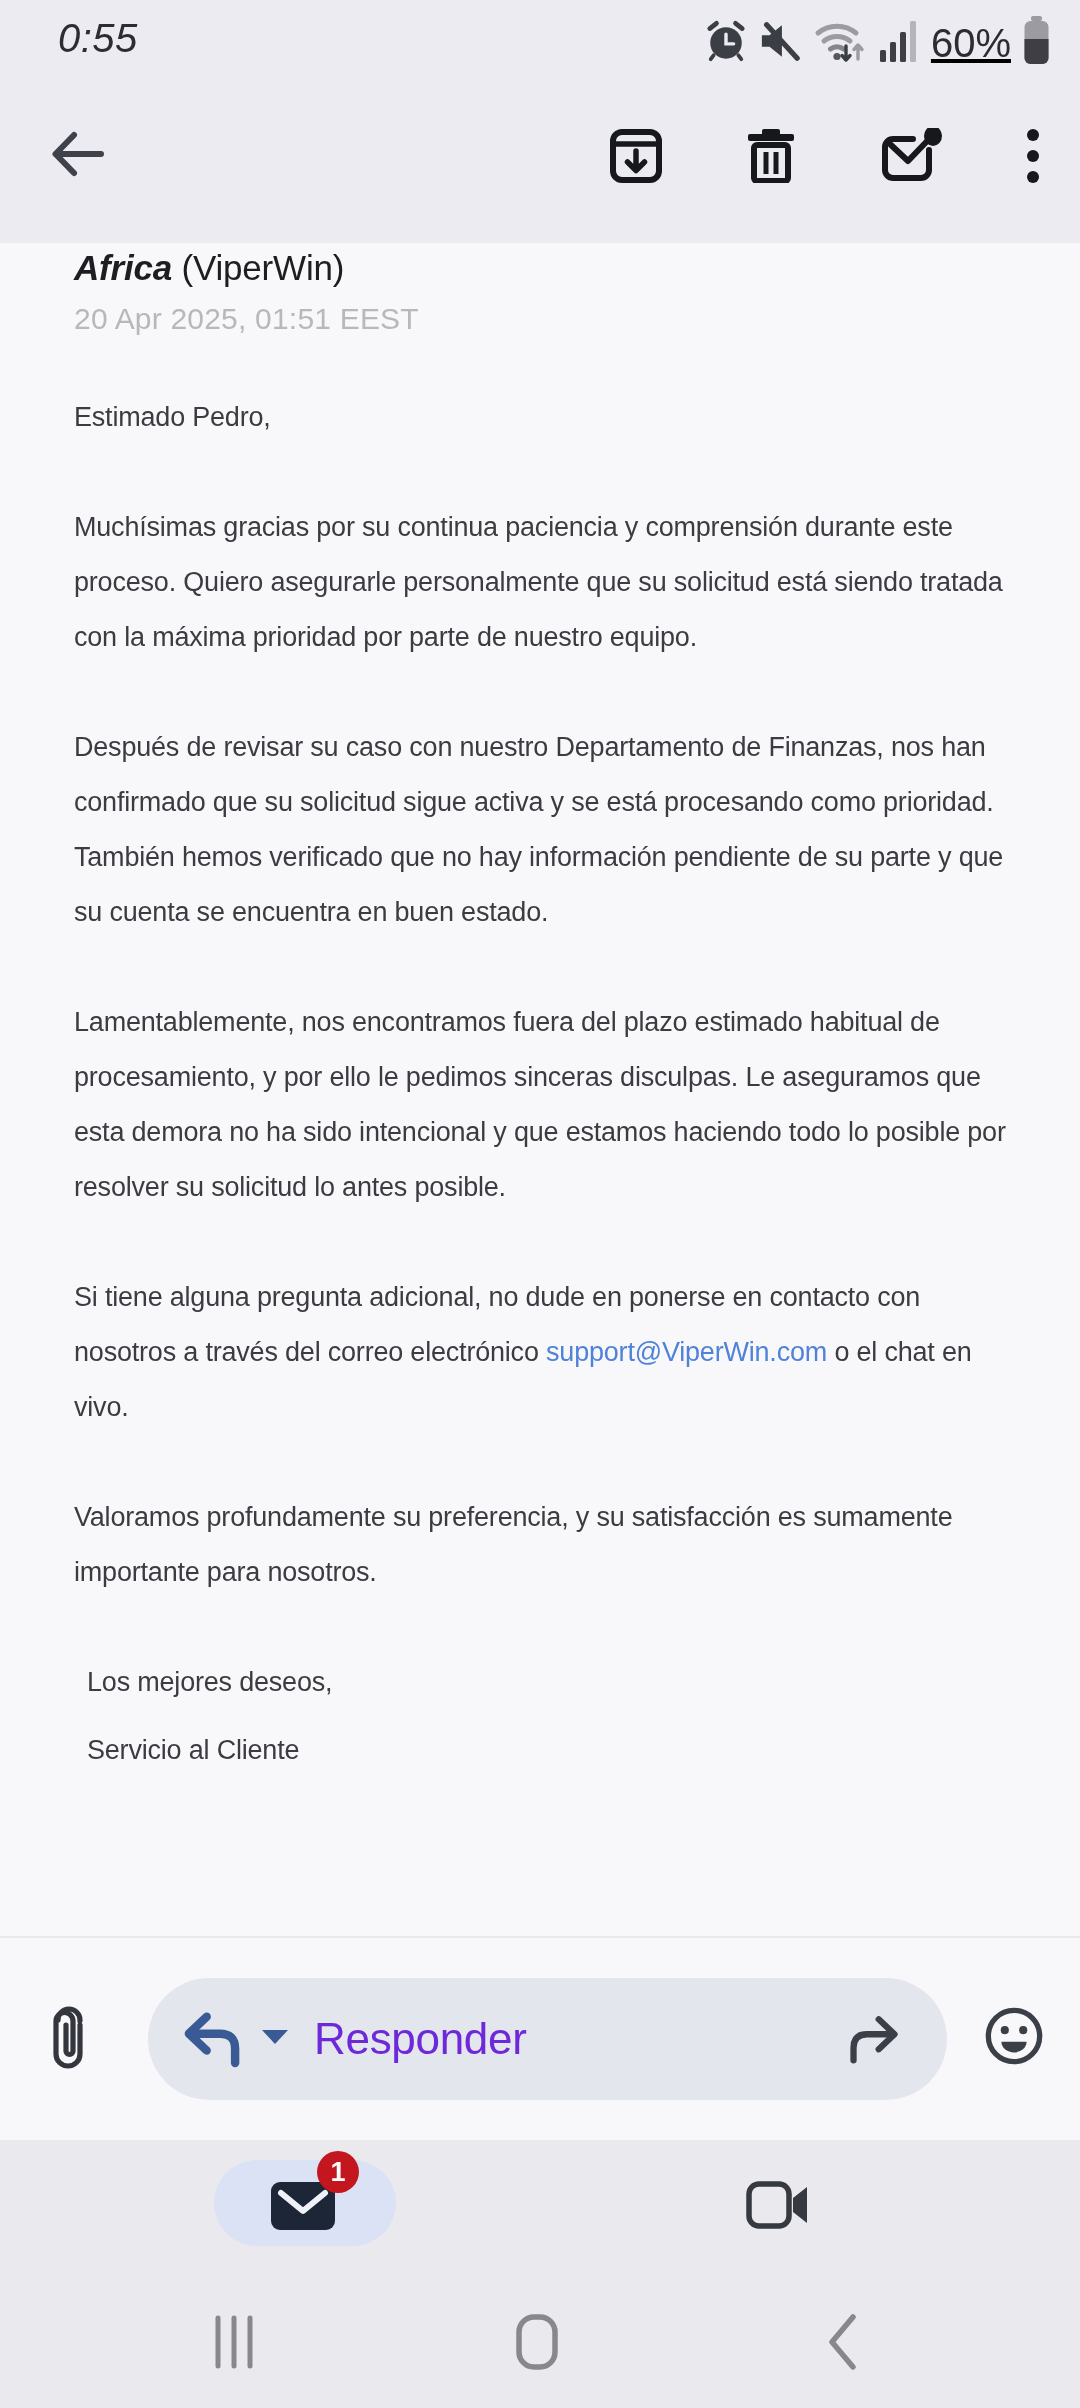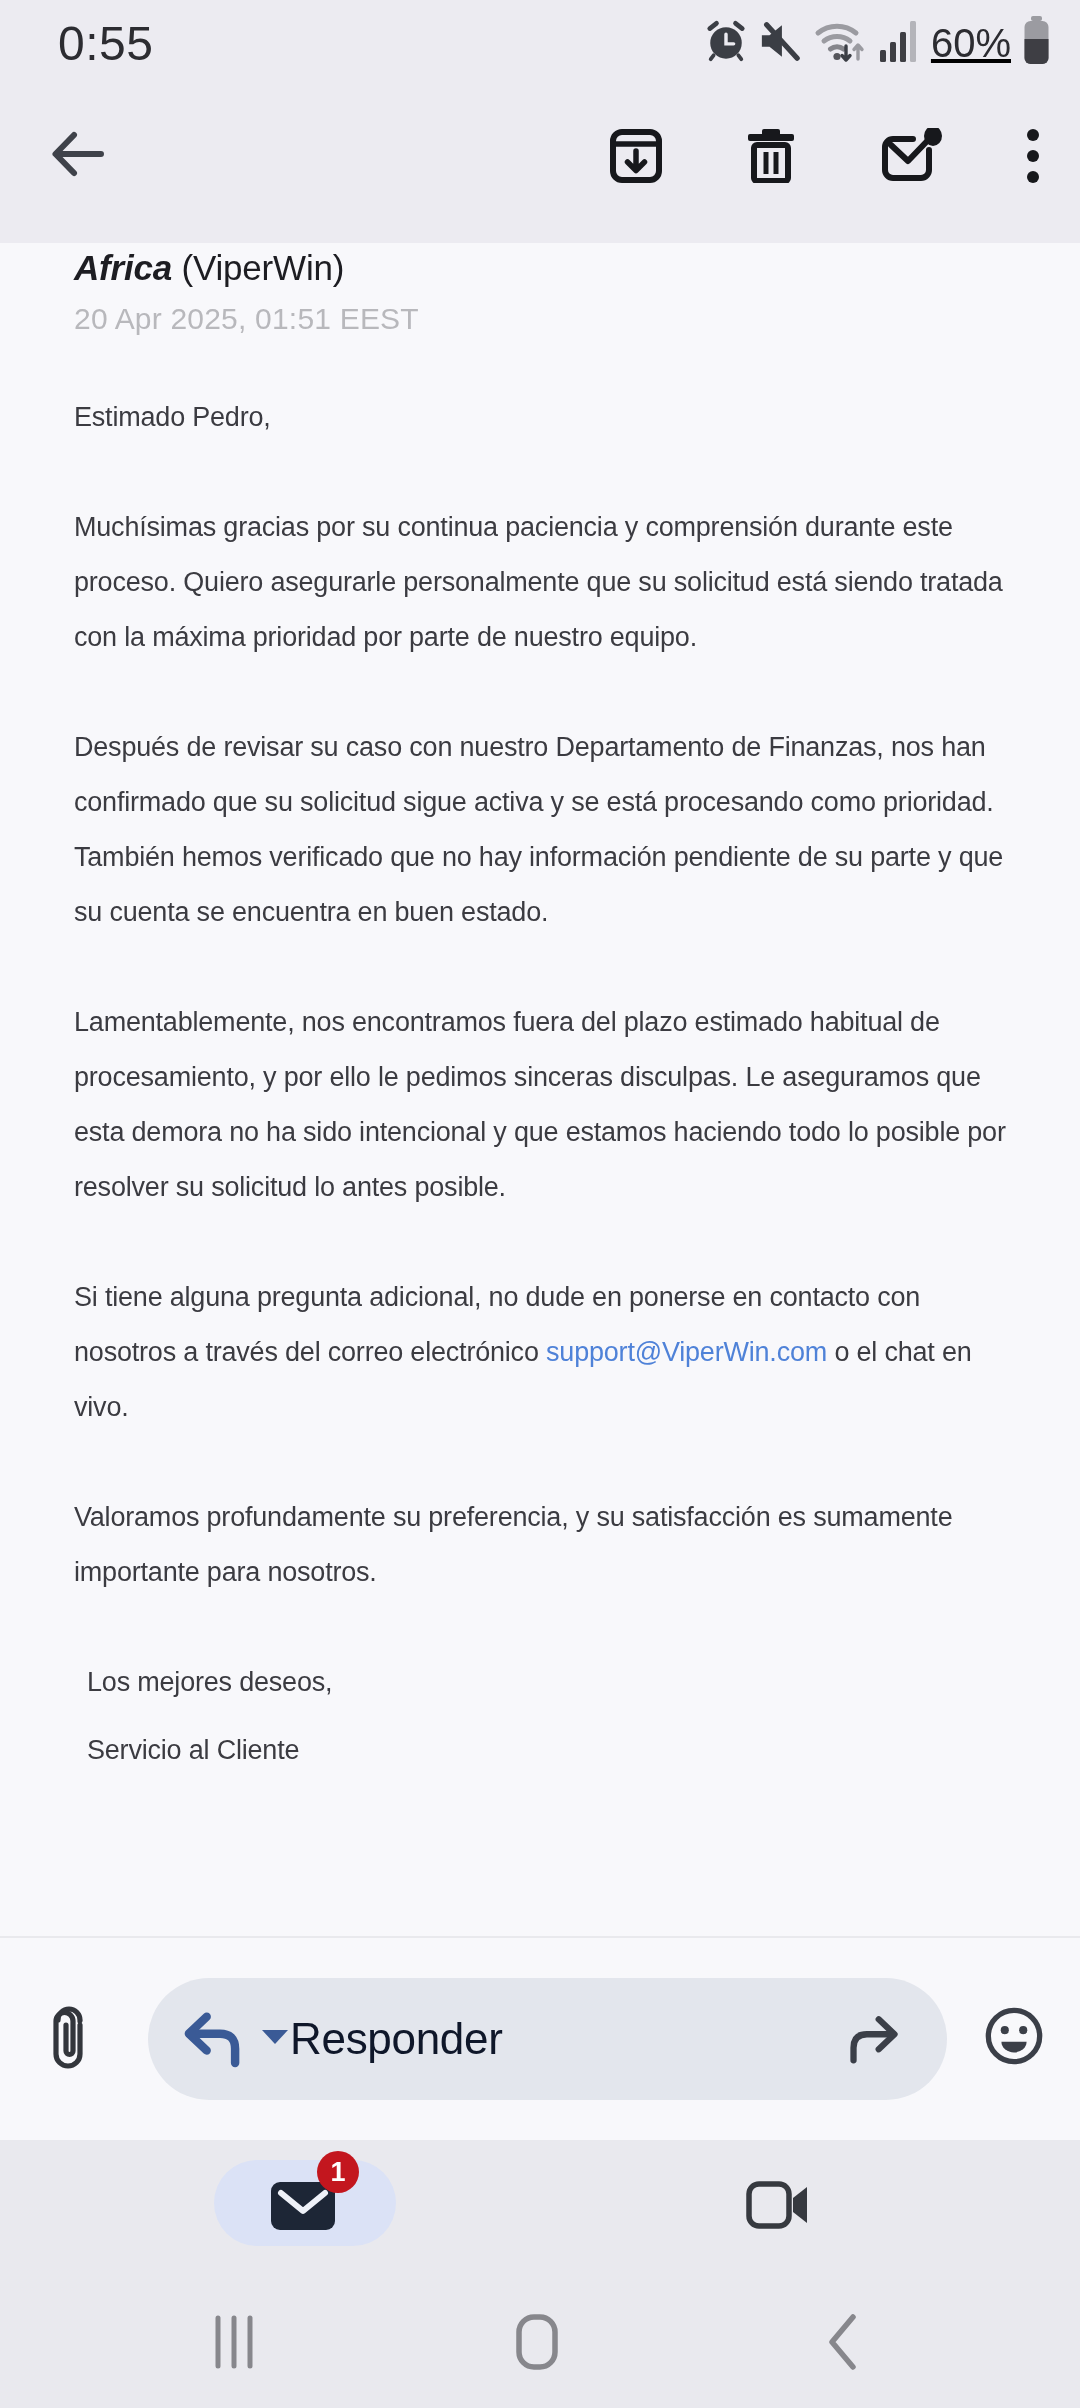--- a/index.html
+++ b/index.html
@@ -5,21 +5,21 @@
   html,body{margin:0;padding:0;background:#555;}
   .screen{
     position:relative;width:1080px;height:2408px;overflow:hidden;
     background:#f8f8fb;font-family:"Liberation Sans",sans-serif;
     -webkit-font-smoothing:antialiased;
   }
   .abs{position:absolute;}
 
   
   .header-bg{left:0;top:0;width:1080px;height:243px;background:#ecebf1;}
-  .status-time{left:58px;top:16px;font-size:48px;color:#2c2c31;letter-spacing:.5px;}
+  .status-time{left:58px;top:16px;font-size:40px;color:#2c2c31;letter-spacing:.5px;font-style:italic;}
   .status-icons{right:30px;top:0;height:86px;display:flex;align-items:center;gap:12px;text-decoration:underline;}
   .battery-pct{font-size:40px;color:#2c2c31;}
 
   .toolbar-back{left:48px;top:126px;width:60px;height:60px;display:flex;align-items:center;justify-content:center;}
   .toolbar-actions{right:40px;top:120px;display:flex;align-items:center;gap:84px;height:76px;}
   .tb-btn{display:flex;align-items:center;justify-content:center;}
 
   
   .sender{left:74px;top:248px;font-size:35px;color:#1d1d22;letter-spacing:-.2px;}
   .sender b{font-weight:bold;font-style:italic;}
@@ -31,21 +31,21 @@
   .mail-body .sig p{margin:13px;}
   .mail-link{color:#4f82d8;text-decoration:none;}
 
   
   .reply-divider{left:0;top:1936px;width:1080px;height:2px;background:#e9e9ed;}
   .reply-bar{left:0;top:1938px;width:1080px;height:202px;background:#f8f8fb;}
   .attach-btn{left:40px;top:2002px;width:56px;height:76px;display:flex;align-items:center;justify-content:center;}
   .reply-pill{left:148px;top:1978px;width:799px;height:122px;border-radius:61px;background:#e3e6ed;display:flex;align-items:center;}
   .reply-icon-wrap{margin-left:32px;display:flex;align-items:center;}
   .reply-caret{margin-left:16px;}
-  .reply-placeholder{font-size:44px;color:#0f172a;letter-spacing:-.3px;flex:1;}
+  .reply-placeholder{margin-left:24px;font-size:44px;color:#6d28d9;letter-spacing:-.3px;flex:1;}
   .forward-wrap{margin-right:44px;display:flex;align-items:center;}
   .emoji-btn{left:982px;top:2004px;width:64px;height:68px;display:flex;align-items:center;justify-content:center;}
 
   
   .dock-bg{left:0;top:2140px;width:1080px;height:268px;background:#e9e9ee;}
   .tab-pill{left:214px;top:2160px;width:182px;height:86px;border-radius:43px;background:#dbe2f6;}
   .tab-email{left:271px;top:2182px;width:64px;height:48px;}
   .tab-badge{left:317px;top:2151px;width:42px;height:42px;border-radius:50%;background:#c3161e;color:#fff;
              font-size:27px;font-weight:bold;display:flex;align-items:center;justify-content:center;}
   .tab-video{left:746px;top:2184px;width:64px;height:46px;display:flex;align-items:center;justify-content:center;}

